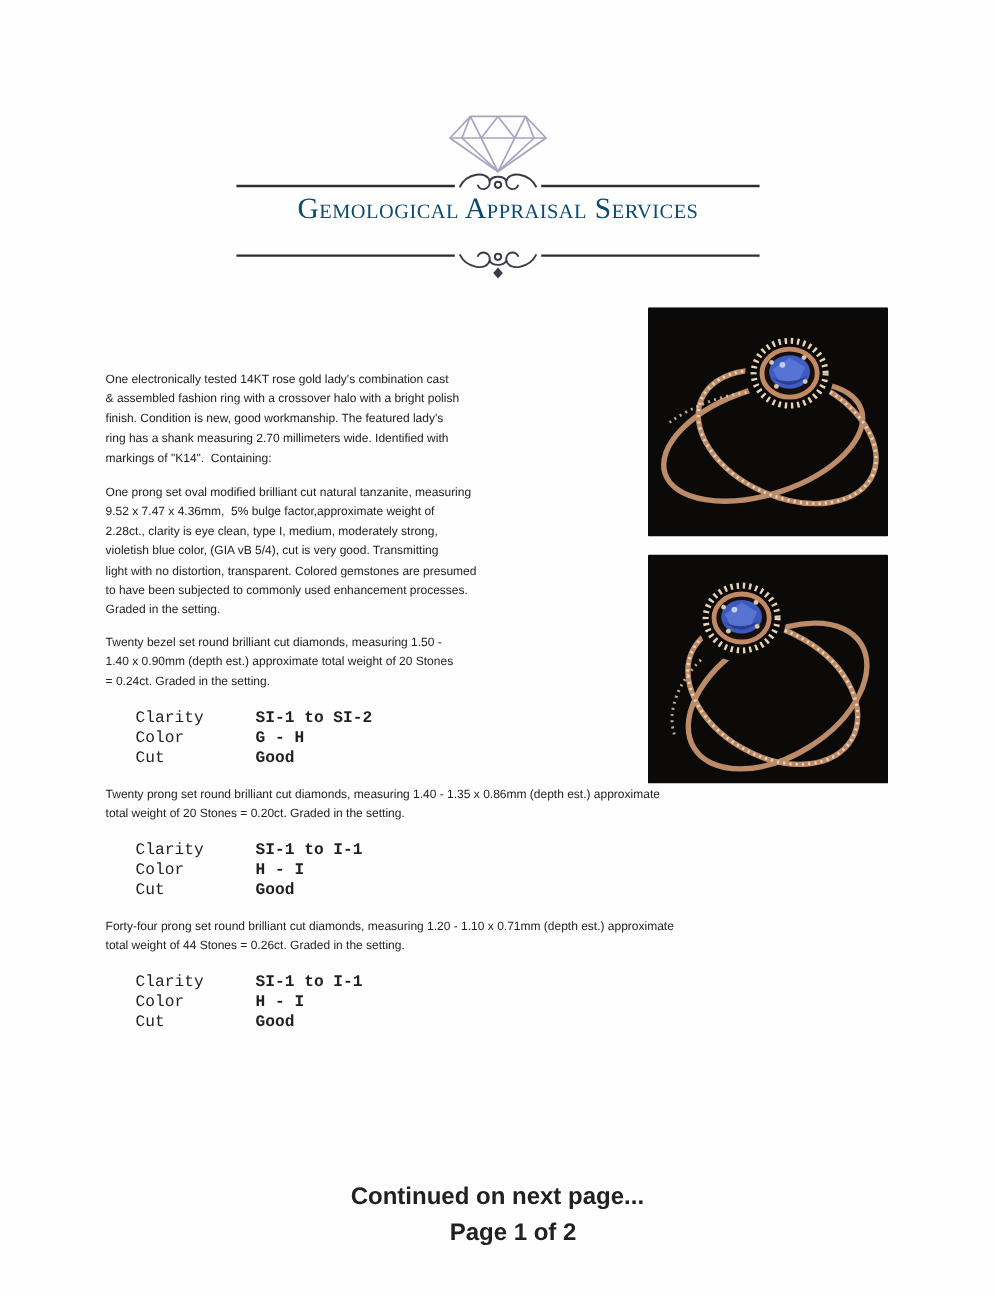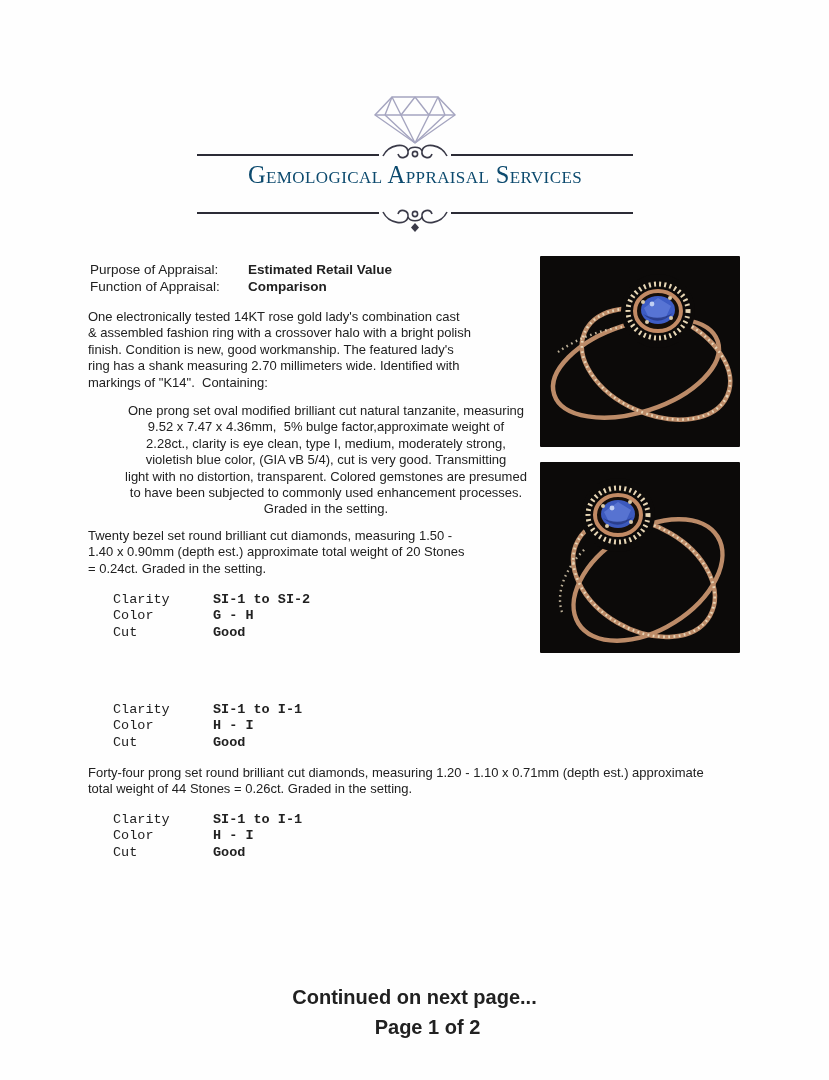--- a/index.html
+++ b/index.html
@@ -19,27 +19,27 @@
     font-size:24.5px; line-height:26px; letter-spacing:0.4px;
     color:#0c4a6e; font-weight:500; white-space:nowrap;
   }
   .logo-tagline {
     position:absolute; left:0; top:104px; width:440px; text-align:center;
     font-family:"Liberation Serif", serif;
     font-size:13.5px; line-height:14px; letter-spacing:0.4px; color:#46467a;
   }
 
   
-  .para { position:absolute; font-size:13px; line-height:16.4px; white-space:pre-wrap; }
+  .para { position:absolute; font-size:10px; line-height:16.4px; white-space:pre-wrap; }
   .meta { position:absolute; left:90px; top:262px; font-size:13.5px; line-height:16.5px; }
   .meta-row { display:grid; grid-template-columns:158px auto; }
   .meta-row b { font-weight:bold; }
 
   .p-item   { left:88px; top:309px; width:466px; }
-  .p-tanz   { left:88px; top:403px; width:476px;text-align:center; }
+  .p-tanz   { left:88px; top:403px; width:476px; }
   .p-g0     { left:88px; top:528px; width:466px; }
   .p-g1     { left:88px; top:655px; width:700px; }
   .p-g2     { left:88px; top:765px; width:700px; }
 
   .grades { position:absolute; left:113px; font-size:13.5px; line-height:16.4px;font-family:Liberation Mono, monospace; }
   .g0 { top:592px; } .g1 { top:702px; } .g2 { top:812px; }
   .grade-row { display:grid; grid-template-columns:100px auto; }
   .grade-row b { font-weight:bold; }
 
   
@@ -86,30 +86,20 @@
         <path d="M188,127 C194,139 211,141 213,132 C214,125 205,123 203,129"></path>
         <path d="M252,127 C246,139 229,141 227,132 C226,125 235,123 237,129"></path>
         <path d="M213,132 C215,137 225,137 227,132"></path>
         <circle cx="220" cy="129" r="2.6"></circle>
         <path d="M220,138 L224,142.5 L220,147 L216,142.5 Z" fill="#3a3a48" stroke="none"></path>
       </g>
     </svg>
     <div class="logo-title">Gemological Appraisal Services</div>
   </header>
 
-  <div class="meta">
-    <div class="meta-row">
-      <span>Purpose of Appraisal:</span>
-      <b>Estimated Retail Value</b>
-    </div>
-    <div class="meta-row">
-      <span>Function of Appraisal:</span>
-      <b>Comparison</b>
-    </div>
-  </div>
 
   <p class="para p-item">One electronically tested 14KT rose gold lady's combination cast
 &amp; assembled fashion ring with a crossover halo with a bright polish
 finish. Condition is new, good workmanship. The featured lady's
 ring has a shank measuring 2.70 millimeters wide. Identified with
 markings of "K14".  Containing:</p>
   <p class="para p-tanz">One prong set oval modified brilliant cut natural tanzanite, measuring
 9.52 x 7.47 x 4.36mm,  5% bulge factor,approximate weight of
 2.28ct., clarity is eye clean, type I, medium, moderately strong,
 violetish blue color, (GIA vB 5/4), cut is very good. Transmitting
@@ -128,20 +118,22 @@
     <div class="grade-row">
       <span>Color</span>
       <b>G - H</b>
     </div>
     <div class="grade-row">
       <span>Cut</span>
       <b>Good</b>
     </div>
   </div>
 
+  <p class="para p-g1">Twenty prong set round brilliant cut diamonds, measuring 1.40 - 1.35 x 0.86mm (depth est.) approximate
+total weight of 20 Stones = 0.20ct. Graded in the setting.</p>
   <div class="grades g1">
     <div class="grade-row">
       <span>Clarity</span>
       <b>SI-1 to I-1</b>
     </div>
     <div class="grade-row">
       <span>Color</span>
       <b>H - I</b>
     </div>
     <div class="grade-row">

